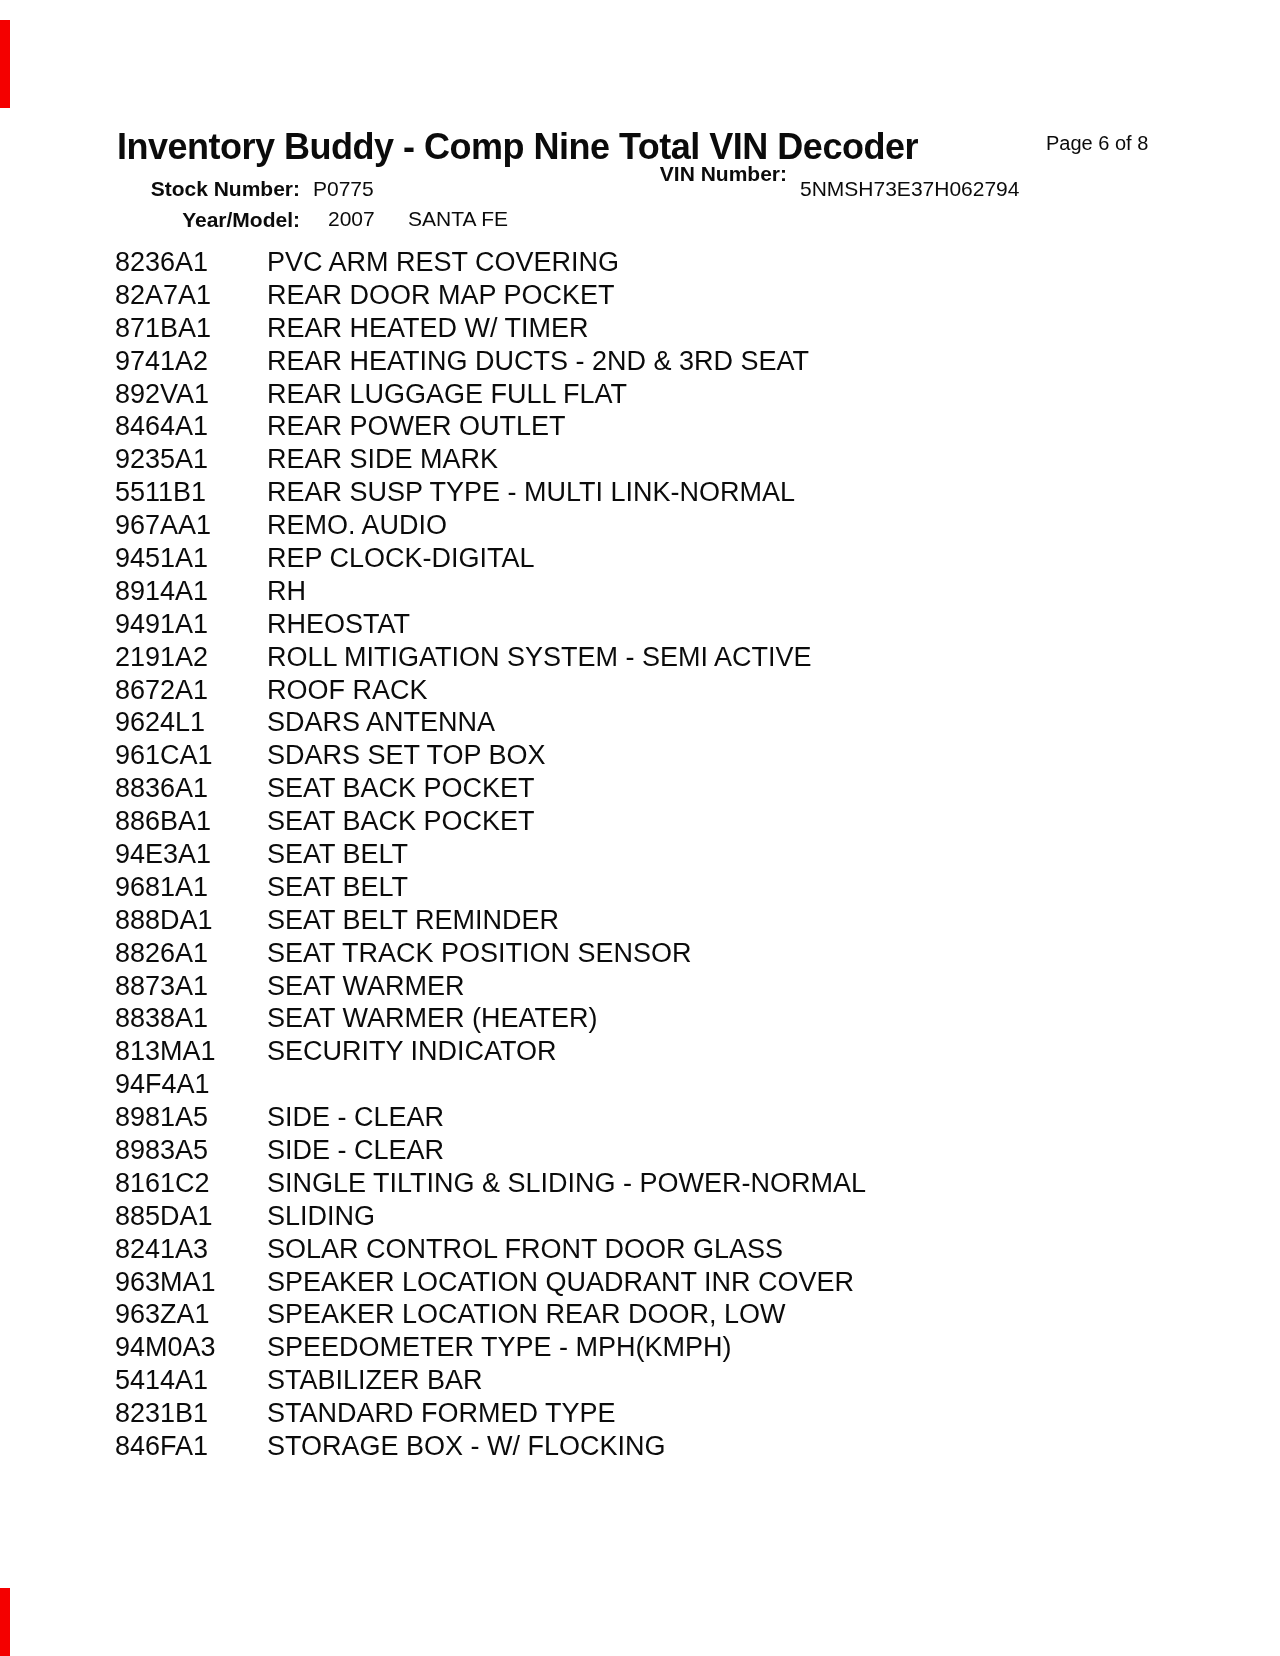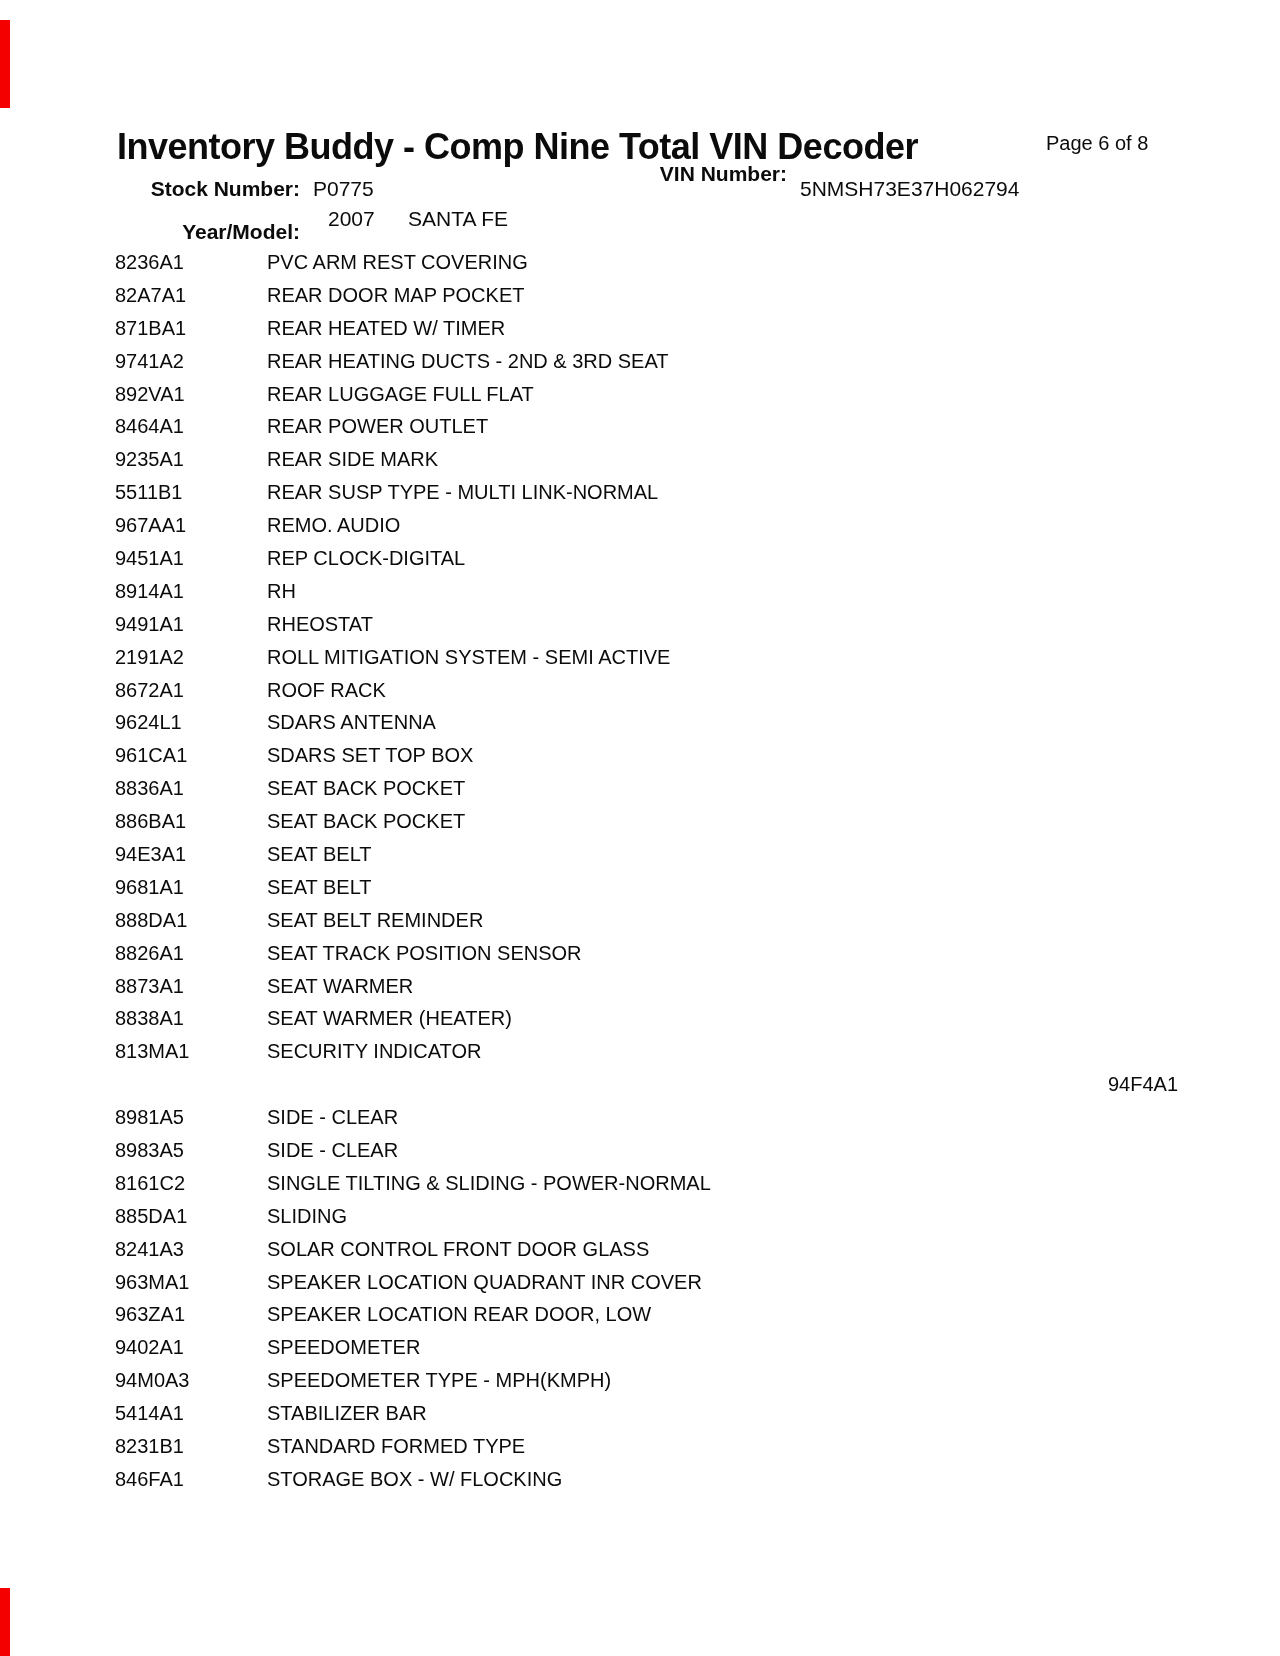--- a/index.html
+++ b/index.html
@@ -51,36 +51,35 @@
   }
   .meta-value {
     position: absolute;
     font-size: 21px;
     white-space: nowrap;
   }
   .lbl-stock { left: 100px; width: 200px; top: 157px; }
   .val-stock { left: 313px; top: 157px; }
   .lbl-vin   { left: 587px; width: 200px; top: 142px; text-align: right; }
   .val-vin   { left: 800px; top: 157px; }
-  .lbl-year  { left: 100px; width: 200px; top: 200px; }
+  .lbl-year  { left: 100px; width: 200px; top: 188px; }
   .val-year  { left: 328px; top: 187px; }
   .val-model { left: 408px; top: 187px; }
   .options {
     position: absolute;
     left: 115px;
     top: 226px;
     right: 20px;
   }
   .option-row {
     height: 32.9px;
     display: flex;
     align-items: center;
-    font-size: 20px;
-    white-space: nowrap;
-    justify-content: flex-end;
+    font-size: 27px;
+    white-space: nowrap;
   }
   .option-row .code {
     flex: none;
     width: 152px;
   }
   .option-row .desc {
     flex: 1;
   }
 </style>
 </head>
@@ -231,24 +230,20 @@
       </div>
       <div class="option-row">
         <span class="code">963MA1</span>
         <span class="desc">SPEAKER LOCATION QUADRANT INR COVER</span>
       </div>
       <div class="option-row">
         <span class="code">963ZA1</span>
         <span class="desc">SPEAKER LOCATION REAR DOOR, LOW</span>
       </div>
       <div class="option-row">
-        <span class="code">9402A1</span>
-        <span class="desc">SPEEDOMETER</span>
-      </div>
-      <div class="option-row">
         <span class="code">94M0A3</span>
         <span class="desc">SPEEDOMETER TYPE - MPH(KMPH)</span>
       </div>
       <div class="option-row">
         <span class="code">5414A1</span>
         <span class="desc">STABILIZER BAR</span>
       </div>
       <div class="option-row">
         <span class="code">8231B1</span>
         <span class="desc">STANDARD FORMED TYPE</span>

